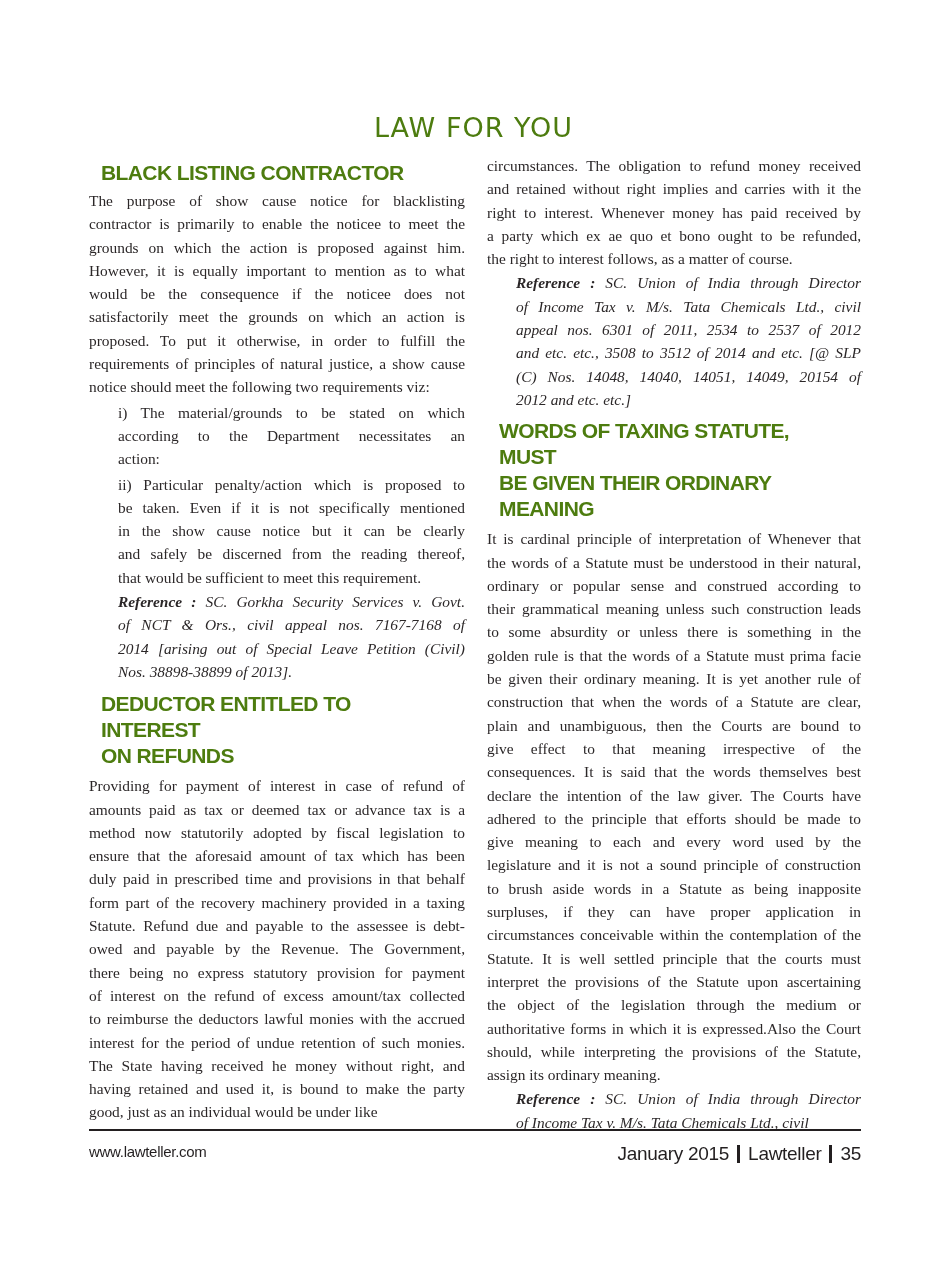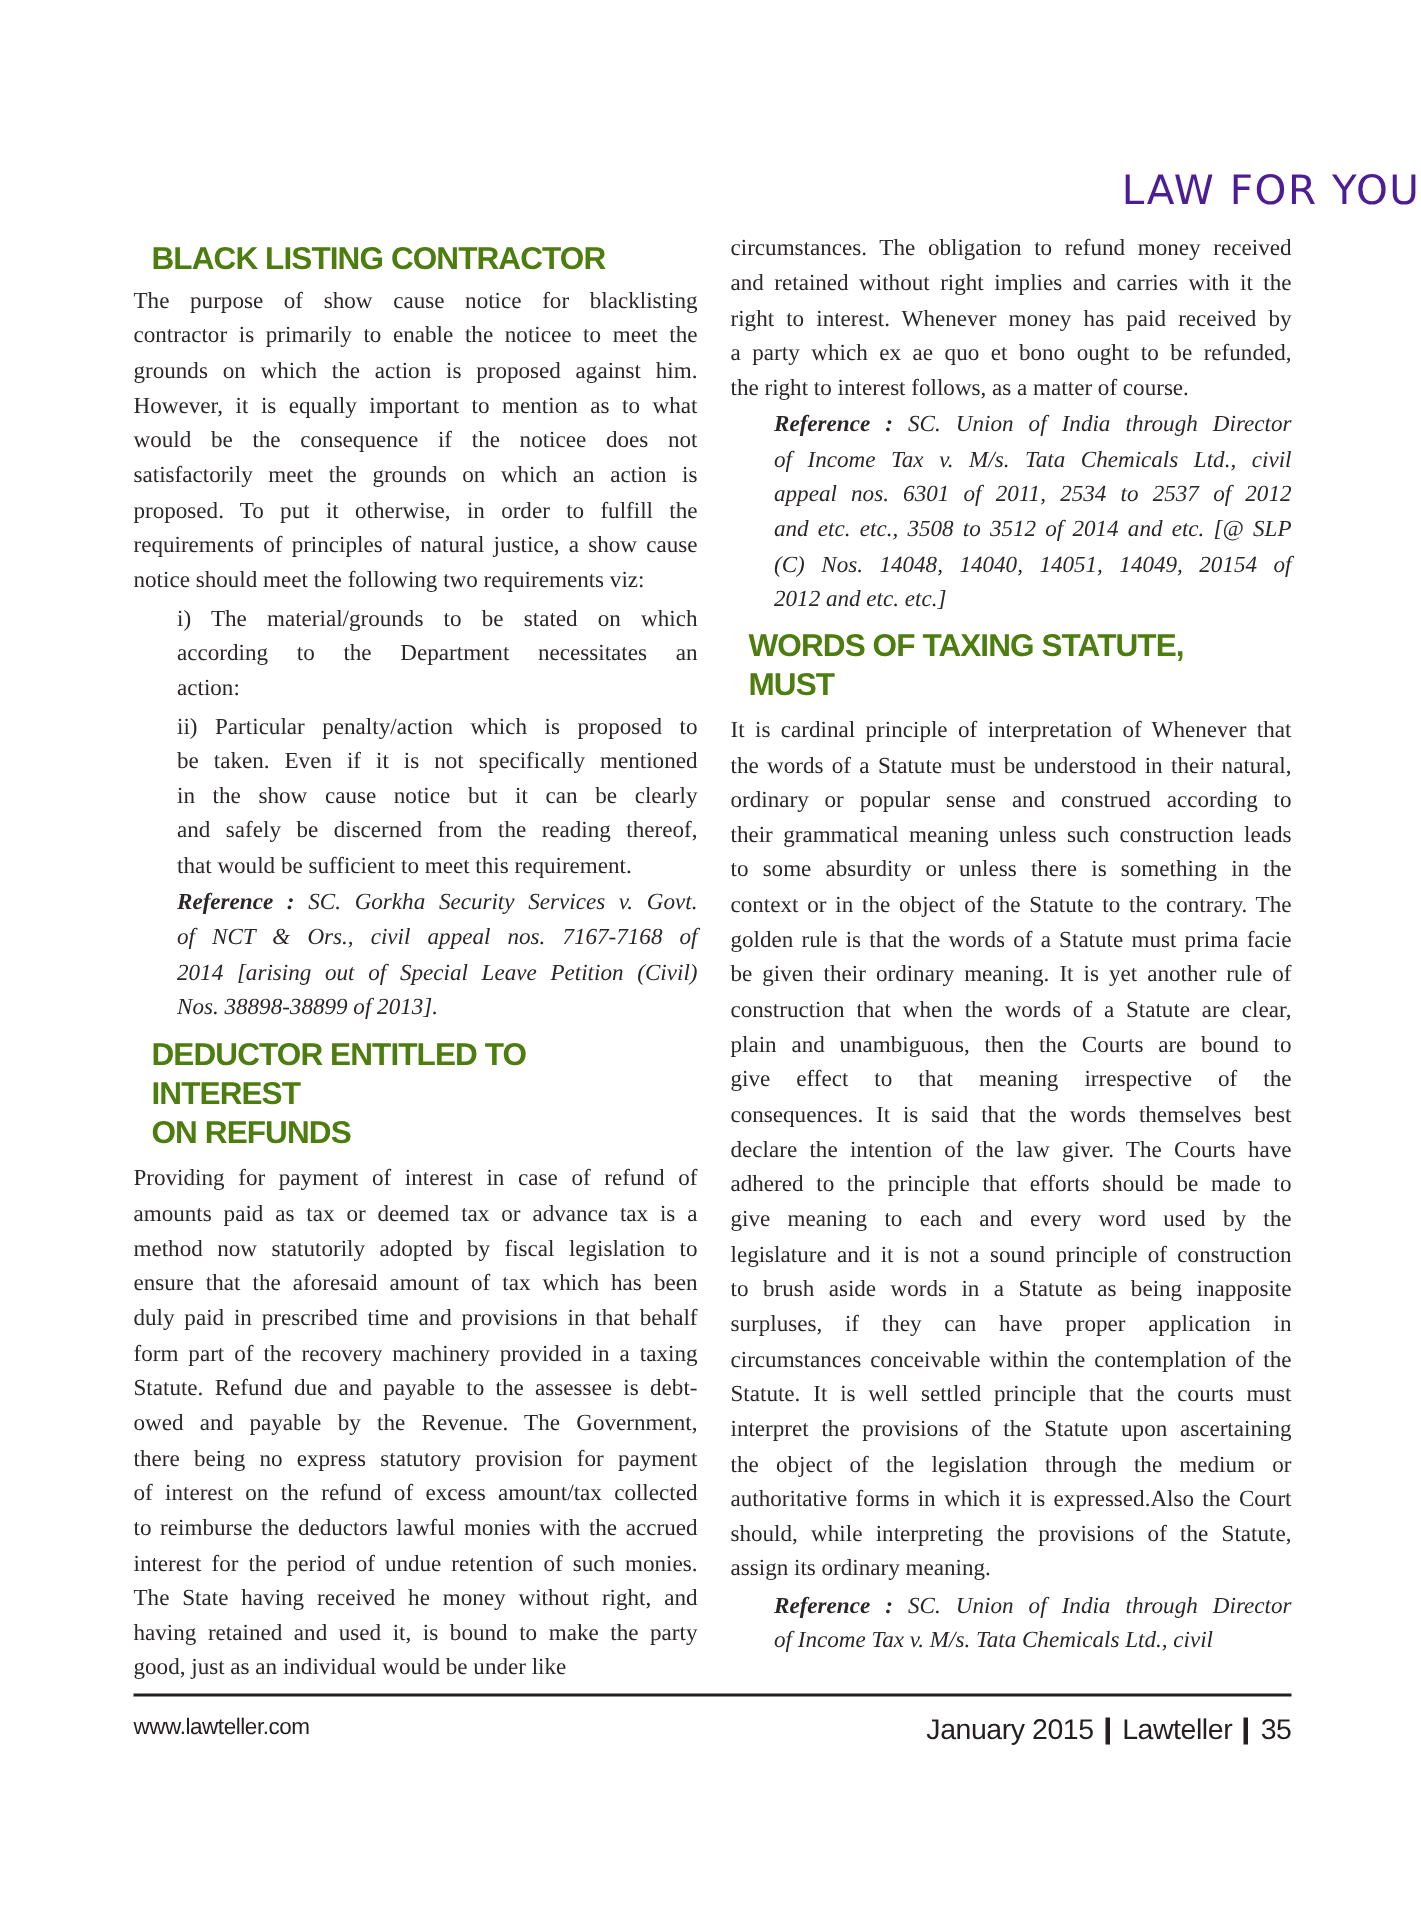--- a/index.html
+++ b/index.html
@@ -1,22 +1,22 @@
 <!DOCTYPE html>
 <html><head>
   <meta charset="utf-8">
   <style>
     html, body { margin: 0; padding: 0; }
     body {
       width: 947px; height: 1280px; background: #ffffff; position: relative; overflow: hidden;
       color: #231f20;
     }
     .page-title {
-      position: absolute; left: 0; width: 947px; top: 112px; text-align: right;
-      font-family: "DejaVu Sans", sans-serif; font-size: 27px; letter-spacing: 1px; color: #4c1d95;
+      position: absolute; left: 0; width: 947px; top: 112px; text-align: center;
+      font-family: "DejaVu Sans", sans-serif; font-size: 27px; letter-spacing: 1px; color: #4d7c0f;
     }
     .col { position: absolute; }
     .col-left { left: 89px; width: 376px; }
     .col-right { left: 487px; width: 374px; }
     .heading {
       font-family: Liberation Sans, sans-serif; font-weight: bold; font-size: 21px;
       letter-spacing: -0.6px; line-height: 26px; color: #4d7c0f; margin: 12px;
     }
     .line {
       font-family: "Liberation Serif", serif; font-size: 15.4px; line-height: 23.3px;
@@ -112,28 +112,28 @@
       <div class="line"><b>Reference :</b><span> SC. Union of India through Director</span></div>
       <div class="line">of Income Tax v. M/s. Tata Chemicals Ltd., civil</div>
       <div class="line">appeal nos. 6301 of 2011, 2534 to 2537 of 2012</div>
       <div class="line">and etc. etc., 3508 to 3512 of 2014 and etc. [@ SLP</div>
       <div class="line">(C) Nos. 14048, 14040, 14051, 14049, 20154 of</div>
       <div class="line last">2012 and etc. etc.]</div>
     </div>
 
   <h2 class="heading" style="margin-top:7px;margin-bottom:5px;">
     <div>WORDS OF TAXING STATUTE, MUST</div>
+    <div>BE GIVEN THEIR ORDINARY MEANING</div>
   </h2>
   <div id="s3body">
       <div class="line">It is cardinal principle of interpretation of Whenever that</div>
       <div class="line">the words of a Statute must be understood in their natural,</div>
       <div class="line">ordinary or popular sense and construed according to</div>
       <div class="line">their grammatical meaning unless such construction leads</div>
       <div class="line">to some absurdity or unless there is something in the</div>
-      <div class="line">context or in the object of the Statute to the contrary. The</div>
       <div class="line">golden rule is that the words of a Statute must prima facie</div>
       <div class="line">be given their ordinary meaning. It is yet another rule of</div>
       <div class="line">construction that when the words of a Statute are clear,</div>
       <div class="line">plain and unambiguous, then the Courts are bound to</div>
       <div class="line">give effect to that meaning irrespective of the</div>
       <div class="line">consequences. It is said that the words themselves best</div>
       <div class="line">declare the intention of the law giver. The Courts have</div>
       <div class="line">adhered to the principle that efforts should be made to</div>
       <div class="line">give meaning to each and every word used by the</div>
       <div class="line">legislature and it is not a sound principle of construction</div>

